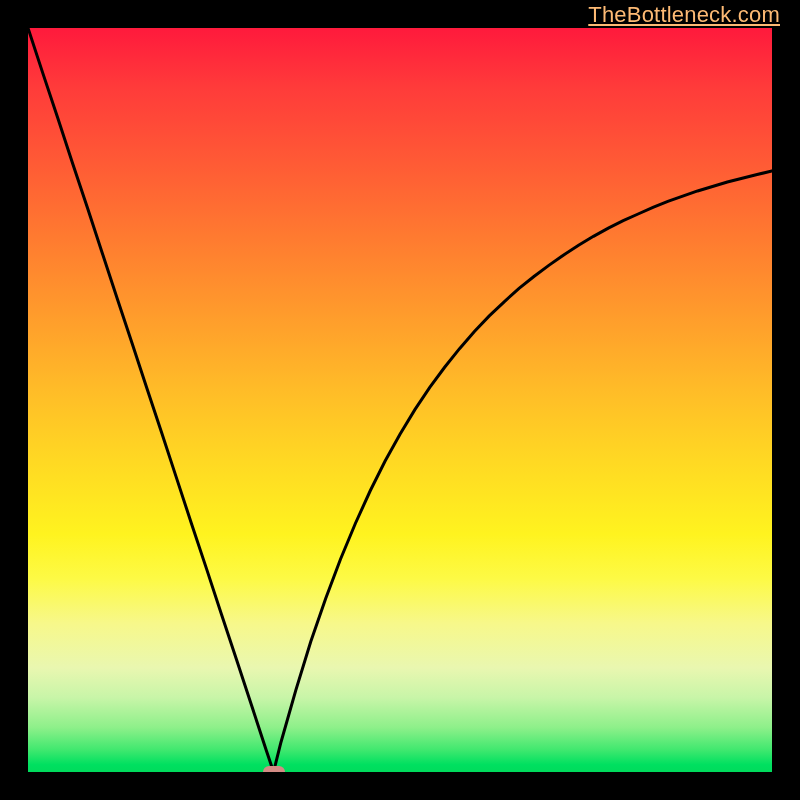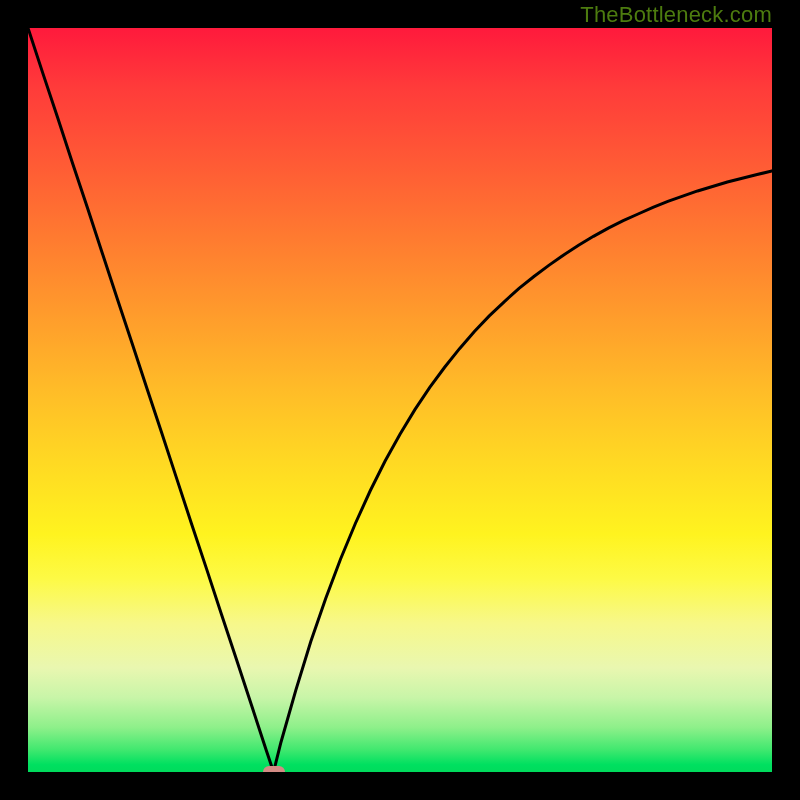--- a/index.html
+++ b/index.html
@@ -15,25 +15,26 @@
     position: absolute;
     left: 0;
     top: 0;
     width: 800px;
     height: 800px;
     background: #000;
   }
   .watermark {
     position: absolute;
     top: 2px;
-    right: 28px;
-    color: #4d7c0f;
+    right: 20px;
+    color: #fdba74;
     font-size: 22px;
     font-weight: 400;
     letter-spacing: 0.2px;
+    text-decoration: underline;
   }
   .plot {
     position: absolute;
     left: 28px;
     top: 28px;
     width: 744px;
     height: 744px;
     overflow: hidden;
   }
   .gradient {

